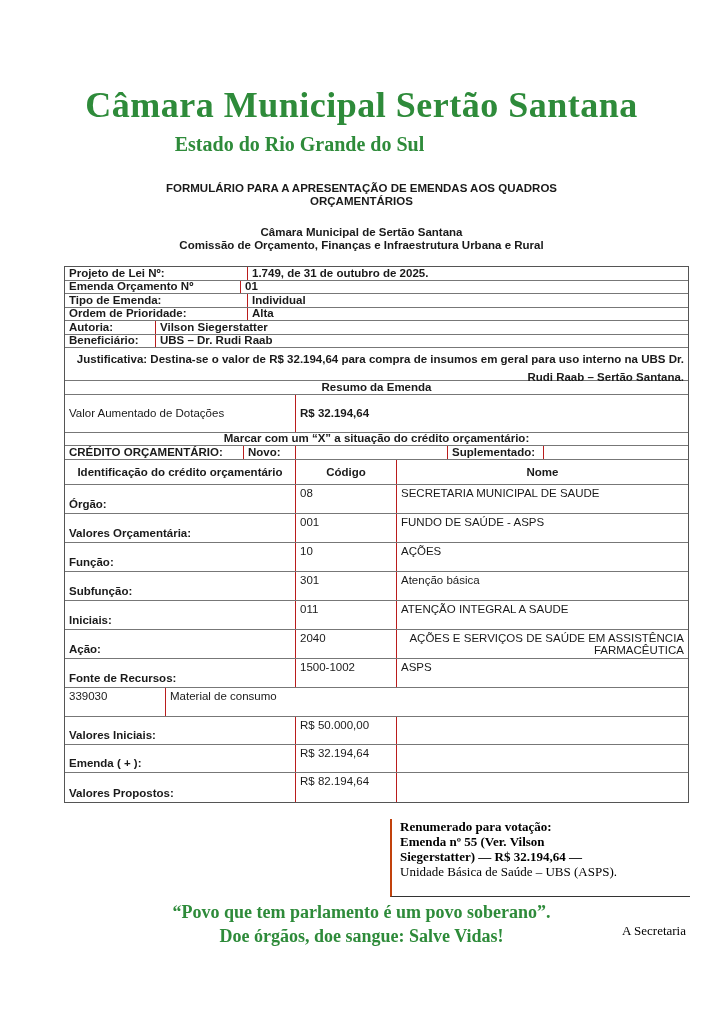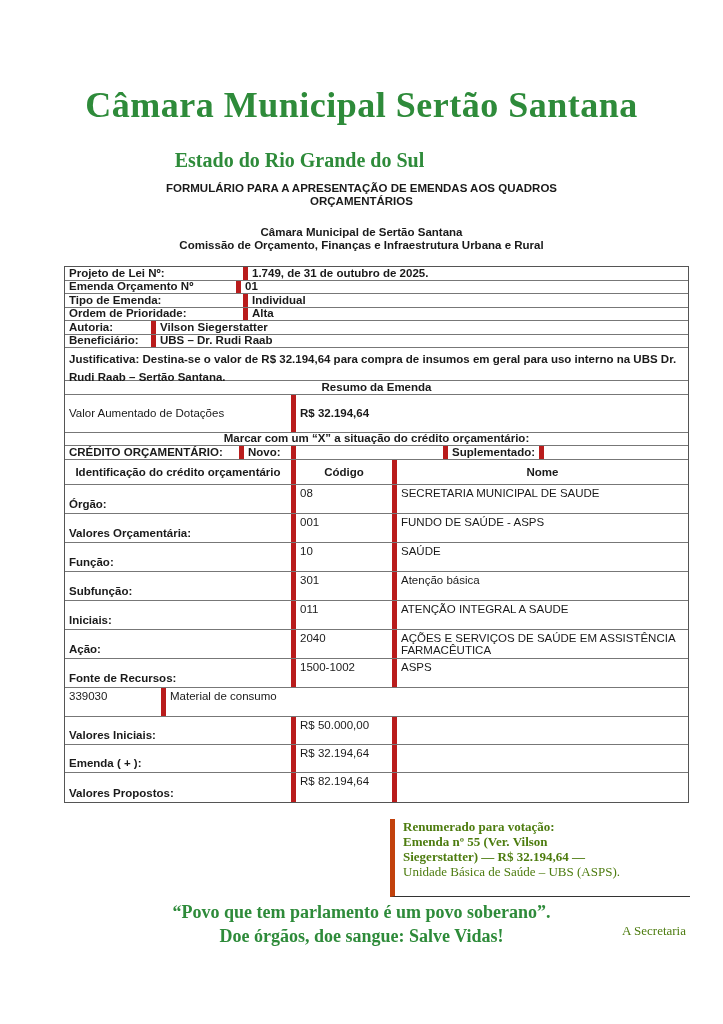--- a/index.html
+++ b/index.html
@@ -9,48 +9,47 @@
   }
   .header-title {
     position: absolute; left: 0; width: 723px; top: 84px; text-align: center;
     font-family: "Liberation Serif", serif; font-weight: bold; font-size: 36px;
     color: #2e8b3a; letter-spacing: 0.5px;
   }
   .header-sub {
     position: absolute; left: 0; width: 599px; top: 133px; text-align: center;
     font-family: "Liberation Serif", serif; font-weight: bold; font-size: 20px;
     color: #2e8b3a;
-    margin-top: 16px;
   }
   .form-title {
     position: absolute; left: 0; width: 723px; top: 182px; text-align: center;
     font-weight: bold; font-size: 11.5px; line-height: 13px;
   }
   .org-block {
     position: absolute; left: 0; width: 723px; top: 226px; text-align: center;
     font-weight: bold; font-size: 11.5px; line-height: 13px;
   }
   .form-table {
     position: absolute; left: 64px; top: 266px; width: 623px;
     border: 1px solid #555; border-collapse: collapse; font-size: 11.5px;
   }
   .form-table .row { display: flex; border-bottom: 1px solid #777; box-sizing: border-box; }
   .form-table .row:last-child { border-bottom: none; }
-  .cell { box-sizing: border-box; padding: 0 4px; border-right: 5px solid #b91c1c; display: flex; align-items: center; }
-  .cell:last-child { border-right: none; }
+  .cell { box-sizing: border-box; padding: 0 4px; border-right: 1px solid #b91c1c; display: flex; align-items: center; }
+  .cell:last-child { border-right: none; text-align: right; }
   .bold { font-weight: bold; }
   .center { justify-content: center; text-align: center; }
   .r-small { height: 13.5px; line-height: 13px; }
   .cell.top { align-items: flex-start; padding-top: 2px; }
   .cell.lbl { align-items: flex-end; padding-bottom: 3px; text-align: center; }
   .note-box {
     position: absolute; left: 390px; top: 819px; width: 300px; height: 78px;
-    border-left: 5px solid #c2410c; border-bottom: 1px solid #333;
+    border-left: 2px solid #c2410c; border-bottom: 1px solid #333;
     font-family: "Liberation Serif", serif; font-size: 13px; line-height: 15px;
-    padding-left: 8px; box-sizing: border-box; color: #4d7c0f;
+    padding-left: 8px; box-sizing: border-box; color: #000000;
   }
   .note-box .b { font-weight: bold; }
   .note-box .right { text-align: right; padding-right: 4px; margin-top: 44px; }
   .footer {
     position: absolute; left: 0; width: 723px; top: 900px; text-align: center;
     font-family: "Liberation Serif", serif; font-weight: bold; font-size: 18px;
     color: #2e8b3a; line-height: 24px;
   }
 </style>
 </head>
@@ -125,21 +124,21 @@
     <div class="cell top" style="flex:1">SECRETARIA MUNICIPAL DE SAUDE</div>
   </div>
   <div class="row" style="height:29px">
     <div class="cell lbl bold" style="width:231px">Valores Orçamentária:</div>
     <div class="cell top" style="width:101px">001</div>
     <div class="cell top" style="flex:1">FUNDO DE SAÚDE - ASPS</div>
   </div>
   <div class="row" style="height:29px">
     <div class="cell lbl bold" style="width:231px">Função:</div>
     <div class="cell top" style="width:101px">10</div>
-    <div class="cell top" style="flex:1">SAÚDE</div>
+    <div class="cell top" style="flex:1">AÇÕES</div>
   </div>
   <div class="row" style="height:29px">
     <div class="cell lbl bold" style="width:231px">Subfunção:</div>
     <div class="cell top" style="width:101px">301</div>
     <div class="cell top" style="flex:1">Atenção básica</div>
   </div>
   <div class="row" style="height:29px">
     <div class="cell lbl bold" style="width:231px">Iniciais:</div>
     <div class="cell top" style="width:101px">011</div>
     <div class="cell top" style="flex:1">ATENÇÃO INTEGRAL A SAUDE</div>

